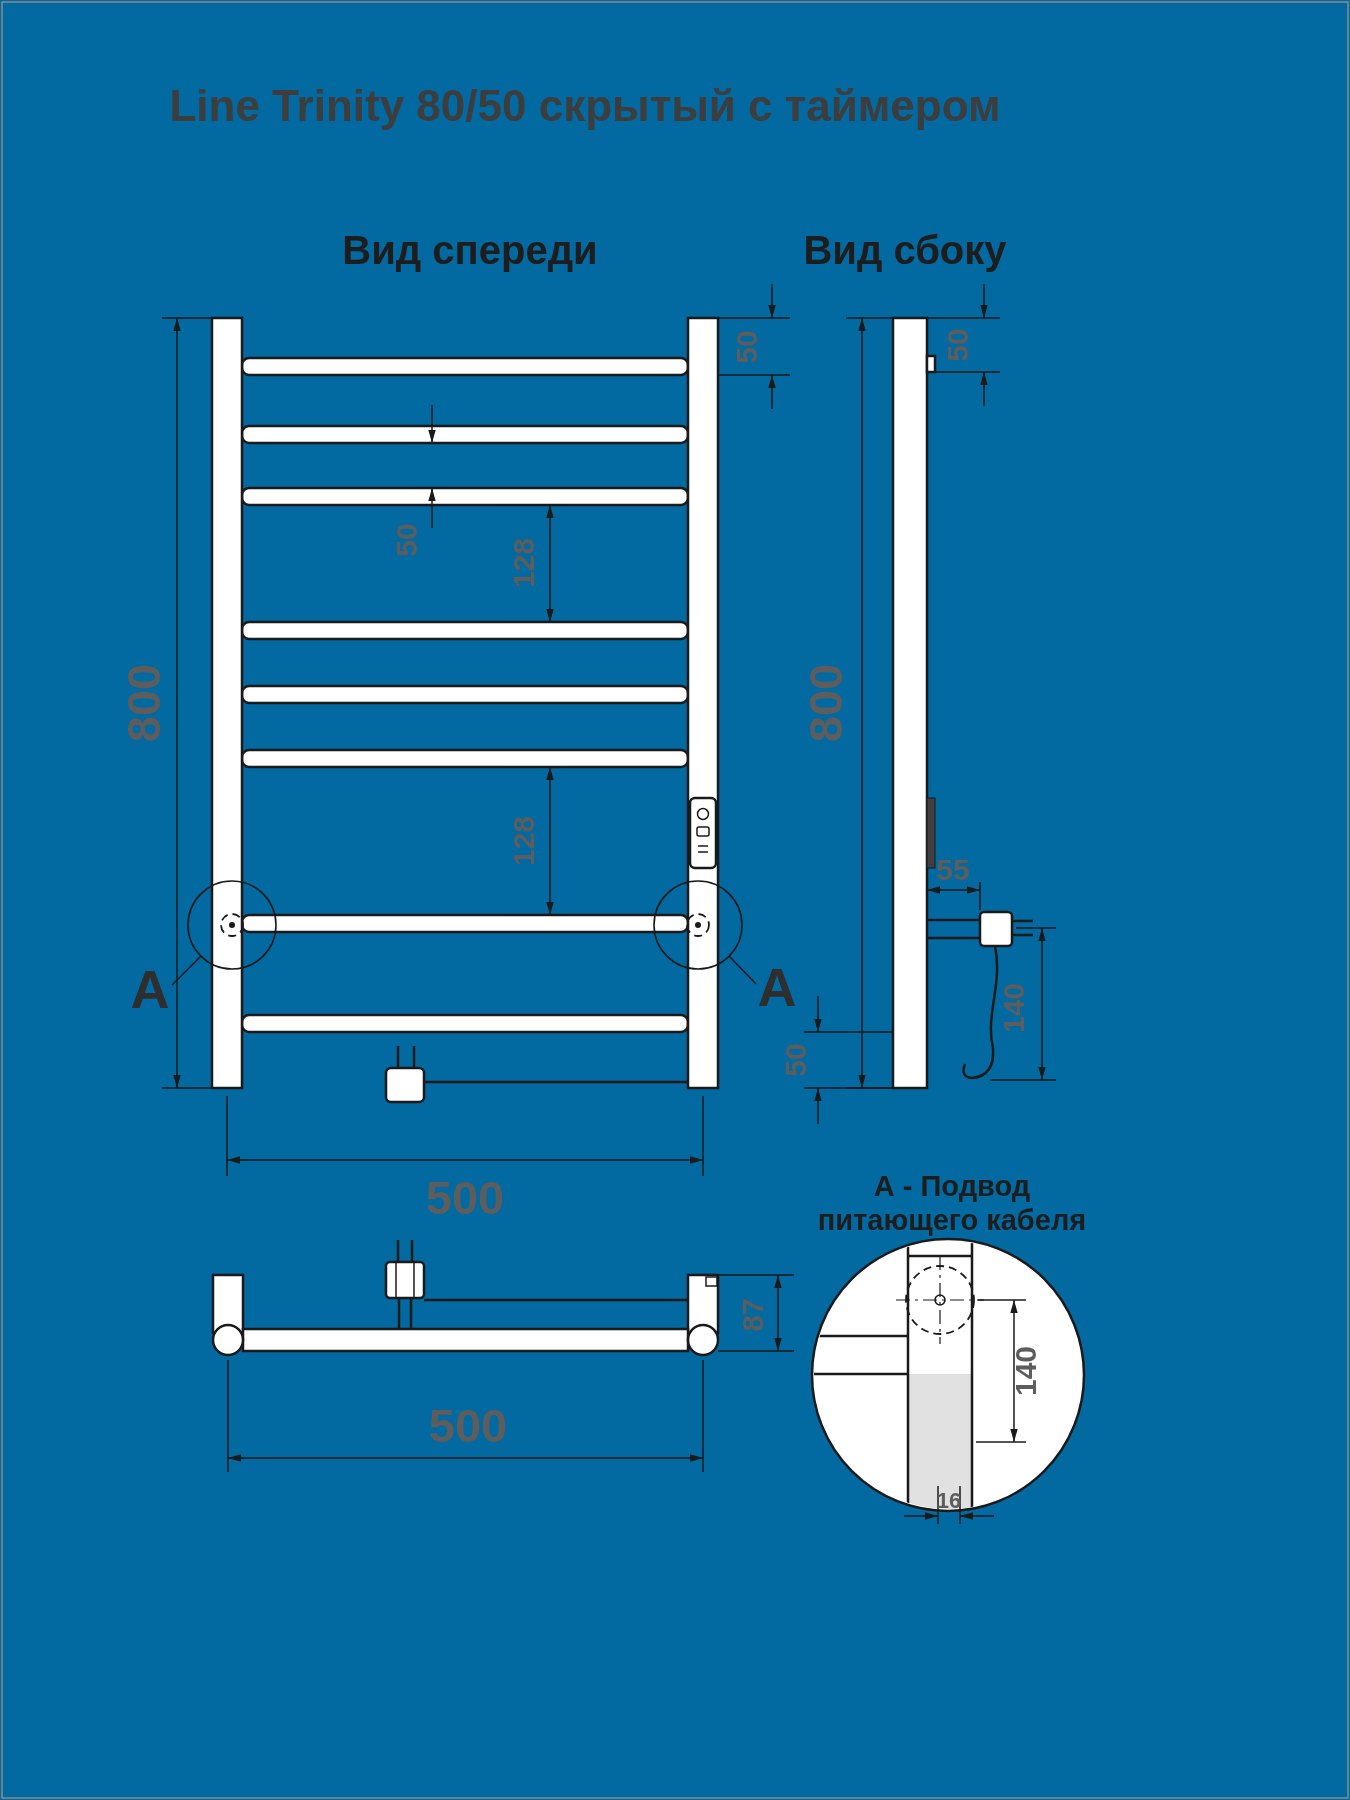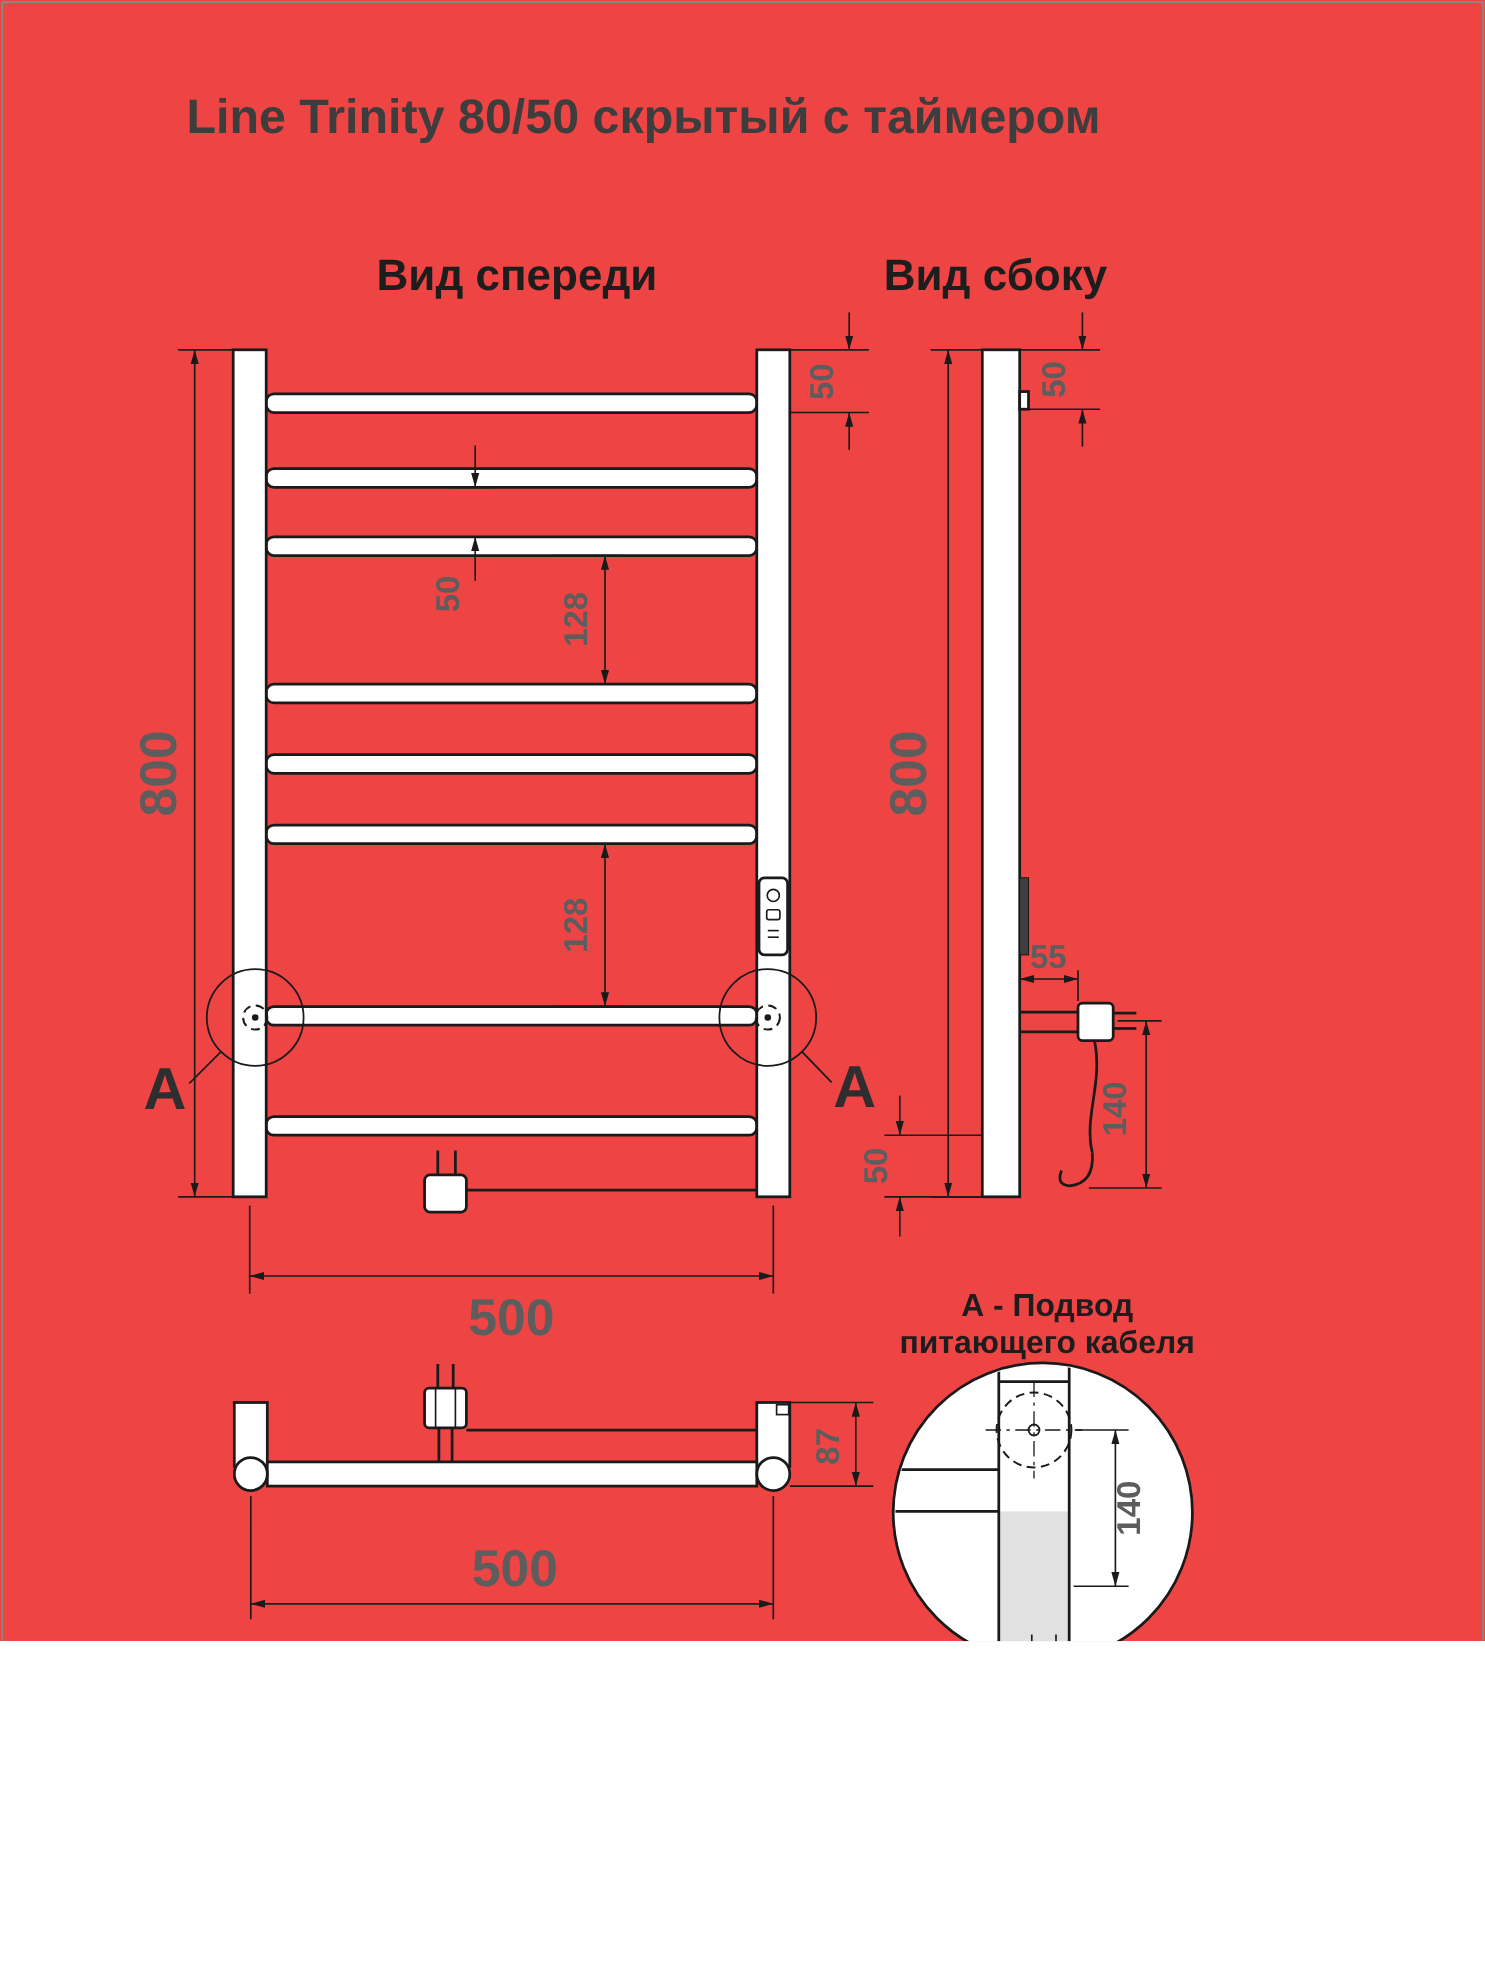--- a/index.html
+++ b/index.html
@@ -1,20 +1,20 @@
 <!DOCTYPE html>
 <html><head>
 <meta charset="utf-8">
 <style>
   html, body { margin: 0; padding: 0; background: #ffffff; }
   .page {
     position: relative;
     width: 1350px;
-    height: 1492px;
-    background: #ef4444;
+    height: 1800px;
+    background: #0369a1;
     overflow: hidden;
   }
   svg { display: block; }
   svg text {
     font-family: "Liberation Sans", sans-serif;
     font-weight: bold;
   }
   .t-title   { font-size: 44px; fill: #3d3d3d; }
   .t-view    { font-size: 40px; fill: #1d1d1d; }
   .t-dim-lg  { font-size: 47px; fill: #5d5d5d; }

